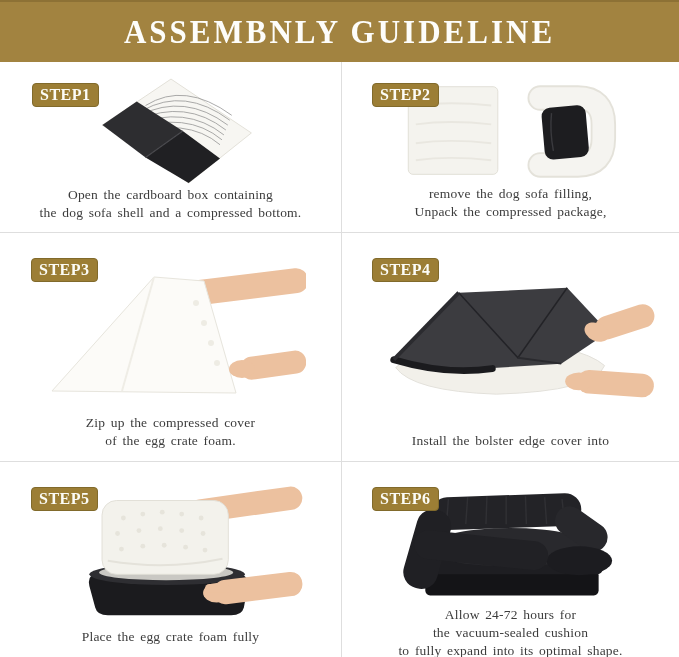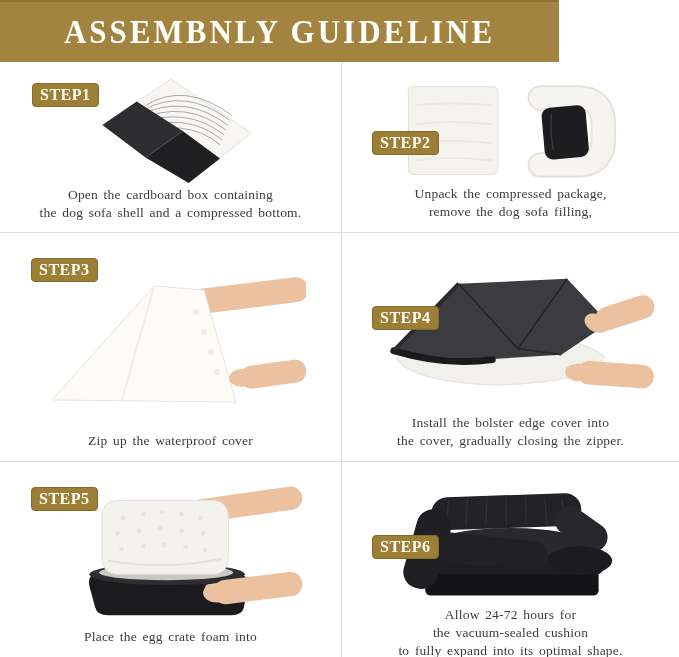--- a/index.html
+++ b/index.html
@@ -5,21 +5,21 @@
   * { margin:0; padding:0; box-sizing:border-box; }
   html,body { background:#ffffff; }
   .page {
     position:relative;
     width:679px; height:657px;
     background:#ffffff;
     font-family:"Liberation Serif", serif;
     overflow:hidden;
   }
   .banner {
-    width:559px; height:62px;
+    width:679px; height:62px;
     background:#a28340;
     border-top:2px solid #8d7135;
     display:flex; align-items:center; justify-content:center;
   }
   .banner h1 {
     color:#fdfdfa;
     font-size:31px;
     font-weight:700;
     letter-spacing:3px;
     font-family:"Liberation Serif", serif;
@@ -46,21 +46,21 @@
     border:1px solid #816a2b;
     border-radius:4px;
     color:#fcfcf6;
     font-family:"Liberation Serif", serif;
     font-size:16px; font-weight:700;
     letter-spacing:0.5px;
     padding:1px 7px 2px 7px;
     line-height:1.2;
   }
   .r2 .badge, .r3 .badge { top:25px; left:31px; }
-  .c2 .badge { left:30px;margin-top:48px; }
+  .c2 .badge { left:30px; }
   .art {
     flex:1 1 auto;
     width:100%;
     display:flex; align-items:center; justify-content:center;
     padding-top:14px;
   }
   .caption {
     flex:0 0 auto;
     text-align:center;
     font-family:"Liberation Serif", serif;
@@ -125,22 +125,22 @@
             <path d="M146,17 L186,17 Q213,17 213,45 L213,60 Q213,88 186,88 L146,88" fill="none" stroke="#e4e2da" stroke-width="27" stroke-linecap="round"></path>
             <path d="M146,17 L186,17 Q213,17 213,45 L213,60 Q213,88 186,88 L146,88" fill="none" stroke="#f5f4f0" stroke-width="23" stroke-linecap="round"></path>
           </g>
           <g>
             <rect x="149" y="26" width="47" height="55" rx="9" fill="#1d1d20" transform="rotate(-5 172 53)"></rect>
             <path d="M158,33 Q156,52 160,73" stroke="#3a3a3e" stroke-width="1.5" fill="none"></path>
           </g>
         </svg>
       </div>
       <div class="caption">
+        <div>remove the dog sofa filling,</div>
         <div>Unpack the compressed package,</div>
-        <div>remove the dog sofa filling,</div>
       </div>
     </section>
 
     <section class="cell r2 c1 rb">
       <span class="badge">STEP3</span>
       <div class="art">
         <svg width="270" height="135" viewBox="0 0 270 135">
           <g fill="#ecc19f">
             <rect x="145" y="4" width="127" height="25" rx="12" transform="rotate(-7 270 16)"></rect>
             <ellipse cx="150" cy="30" rx="12" ry="9" transform="rotate(-20 150 30)"></ellipse>
@@ -153,21 +153,22 @@
             <circle cx="175" cy="80" r="3" fill="#eeece4"></circle>
             <circle cx="181" cy="100" r="3" fill="#eeece4"></circle>
           </g>
           <g fill="#ecc19f">
             <rect x="204" y="86" width="66" height="23" rx="11" transform="rotate(-8 270 97)"></rect>
             <ellipse cx="206" cy="106" rx="13" ry="9"></ellipse>
           </g>
         </svg>
       </div>
       <div class="caption">
-        <div>Zip up the waterproof cover</div>
+        <div>Zip up the compressed cover</div>
+        <div>of the egg crate foam.</div>
       </div>
     </section>
 
     <section class="cell r2 c2 rb">
       <span class="badge">STEP4</span>
       <div class="art">
         <svg width="290" height="133" viewBox="0 0 290 135">
           <g>
             <path d="M28,96 Q55,70 130,70 Q215,72 240,94 Q230,120 130,123 Q45,120 28,96 Z" fill="#f2f0ea" stroke="#e3e1da"></path>
           </g>
@@ -183,21 +184,20 @@
             <ellipse cx="232" cy="60" rx="13" ry="9" transform="rotate(25 232 60)"></ellipse>
           </g>
           <g fill="#ecc19f">
             <rect x="212" y="103" width="78" height="24" rx="12" transform="rotate(4 290 115)"></rect>
             <ellipse cx="214" cy="110" rx="14" ry="9"></ellipse>
           </g>
         </svg>
       </div>
       <div class="caption">
         <div>Install the bolster edge cover into</div>
-        <div>the cover, gradually closing the zipper.</div>
       </div>
     </section>
 
     <section class="cell r3 c1 rb">
       <span class="badge">STEP5</span>
       <div class="art">
         <svg width="270" height="138" viewBox="0 0 270 142">
           <g fill="#ecc19f">
             <rect x="152" y="2" width="118" height="24" rx="12" transform="rotate(-8 270 14)"></rect>
             <ellipse cx="156" cy="27" rx="13" ry="8"></ellipse>
@@ -229,21 +229,21 @@
             <path d="M70,80 Q130,90 188,78" stroke="#e4e2da" fill="none" stroke-width="2"></path>
           </g>
           <g fill="#ecc19f">
             <rect x="178" y="90" width="92" height="25" rx="12" transform="rotate(-7 270 102)"></rect>
             <ellipse cx="182" cy="113" rx="14" ry="10"></ellipse>
             <rect x="170" y="104" width="26" height="9" rx="4.5"></rect>
           </g>
         </svg>
       </div>
       <div class="caption">
-        <div>Place the egg crate foam into</div>
+        <div>Place the egg crate foam fully</div>
       </div>
     </section>
 
     <section class="cell r3 c2 rb">
       <span class="badge">STEP6</span>
       <div class="art">
         <svg width="250" height="130" viewBox="0 0 250 135">
           <g>
             <rect x="36" y="98" width="180" height="26" rx="5" fill="#141417"></rect>
             <rect x="32" y="82" width="188" height="20" rx="5" fill="#1e1e22"></rect>

